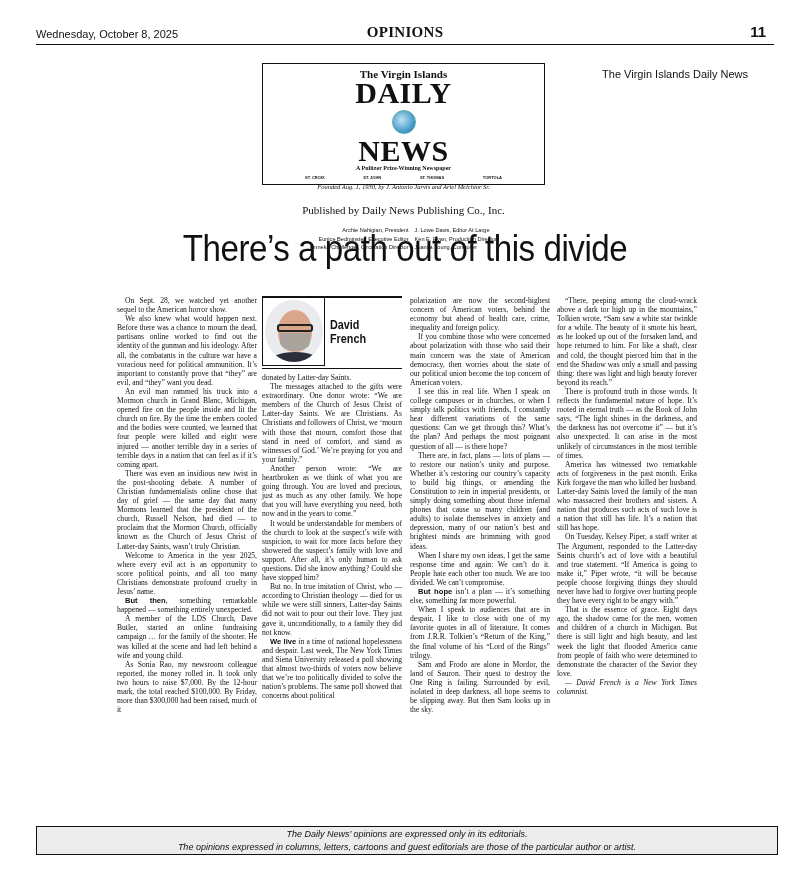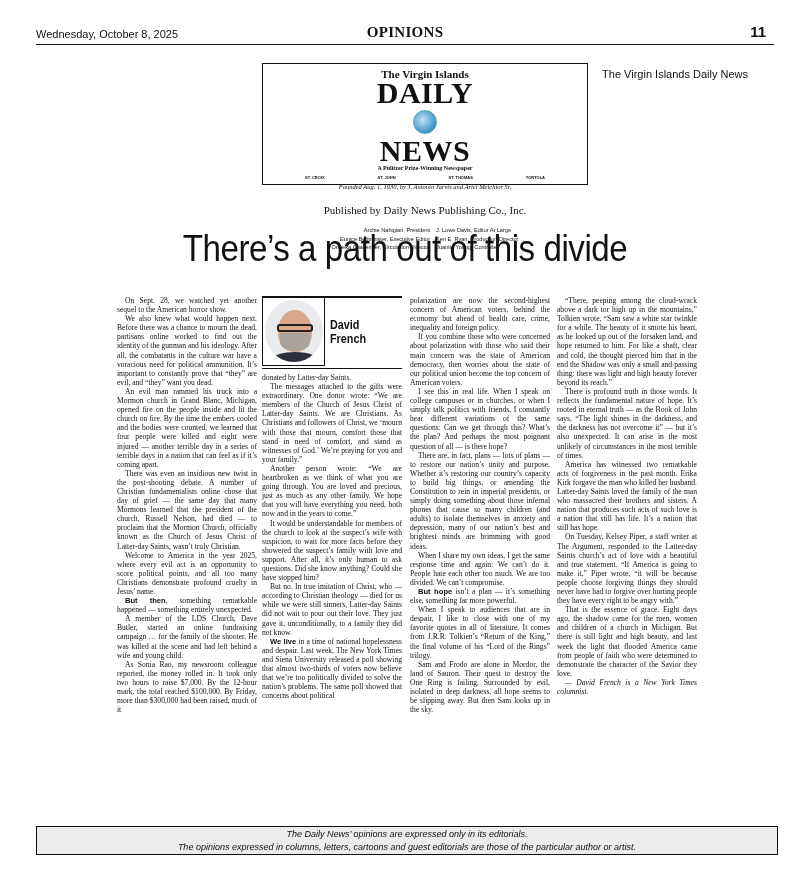--- a/index.html
+++ b/index.html
@@ -3,21 +3,21 @@
 <meta charset="utf-8">
 <style>
   html, body { margin:0; padding:0; background:#fff; }
   body { width:810px; height:886px; position:relative; overflow:hidden; color:#111; }
   .topbar { position:absolute; left:36px; right:36px; top:22px; height:22px; border-bottom:1.5px solid #111; font-family:"Liberation Sans", sans-serif; }
   .topbar .date { position:absolute; left:0; top:6px; font-size:11px; }
   .topbar .section { position:absolute; left:0; right:0; top:2px; text-align:center; font-family:"Liberation Serif", serif; font-weight:bold; font-size:15px; letter-spacing:0.3px; }
   .topbar .paper { position:absolute; right:26px; top:6px; font-size:11px;margin-top:40px; }
   .topbar .page { position:absolute; right:8px; top:1px; font-size:15px; font-weight:bold; }
 
-  .masthead { position:absolute; left:262px; top:63px; width:326px; height:122px; border:1.5px solid #111; box-sizing:border-box; text-align:center; font-family:"Liberation Serif", serif; }
+  .masthead { position:absolute; left:262px; top:63px; width:283px; height:122px; border:1.5px solid #111; box-sizing:border-box; text-align:center; font-family:"Liberation Serif", serif; }
   .mh-vi { font-size:11px; font-weight:bold; margin-top:4px; }
   .mh-title { font-size:30px; font-weight:bold; line-height:26px; letter-spacing:0.5px; display:flex; justify-content:center; align-items:center; gap:4px;flex-direction:column; }
   .mh-globe { width:22px; height:22px; border-radius:50%; background:radial-gradient(circle at 40% 40%, #bfe3f3, #3b93c6 70%, #1d6a98); display:inline-block; border:1px solid #5aa; }
   .mh-tag { font-size:6px; font-weight:bold; margin-top:1px; }
   .mh-islands { display:flex; justify-content:space-between; padding:0 42px; font-family:"Liberation Sans", sans-serif; font-size:4px; font-weight:bold; margin-top:4px; }
   .mh-founded { font-style:italic; font-size:6.5px; margin-top:3px; }
   .mh-pub { font-size:11px; margin-top:14px; }
   .mh-staff { display:flex; justify-content:center; gap:6px; margin-top:10px; font-family:"Liberation Sans", sans-serif; font-size:5.6px; line-height:8.5px; }
   .mh-staff .left { text-align:right; }
   .mh-staff .right { text-align:left; }

